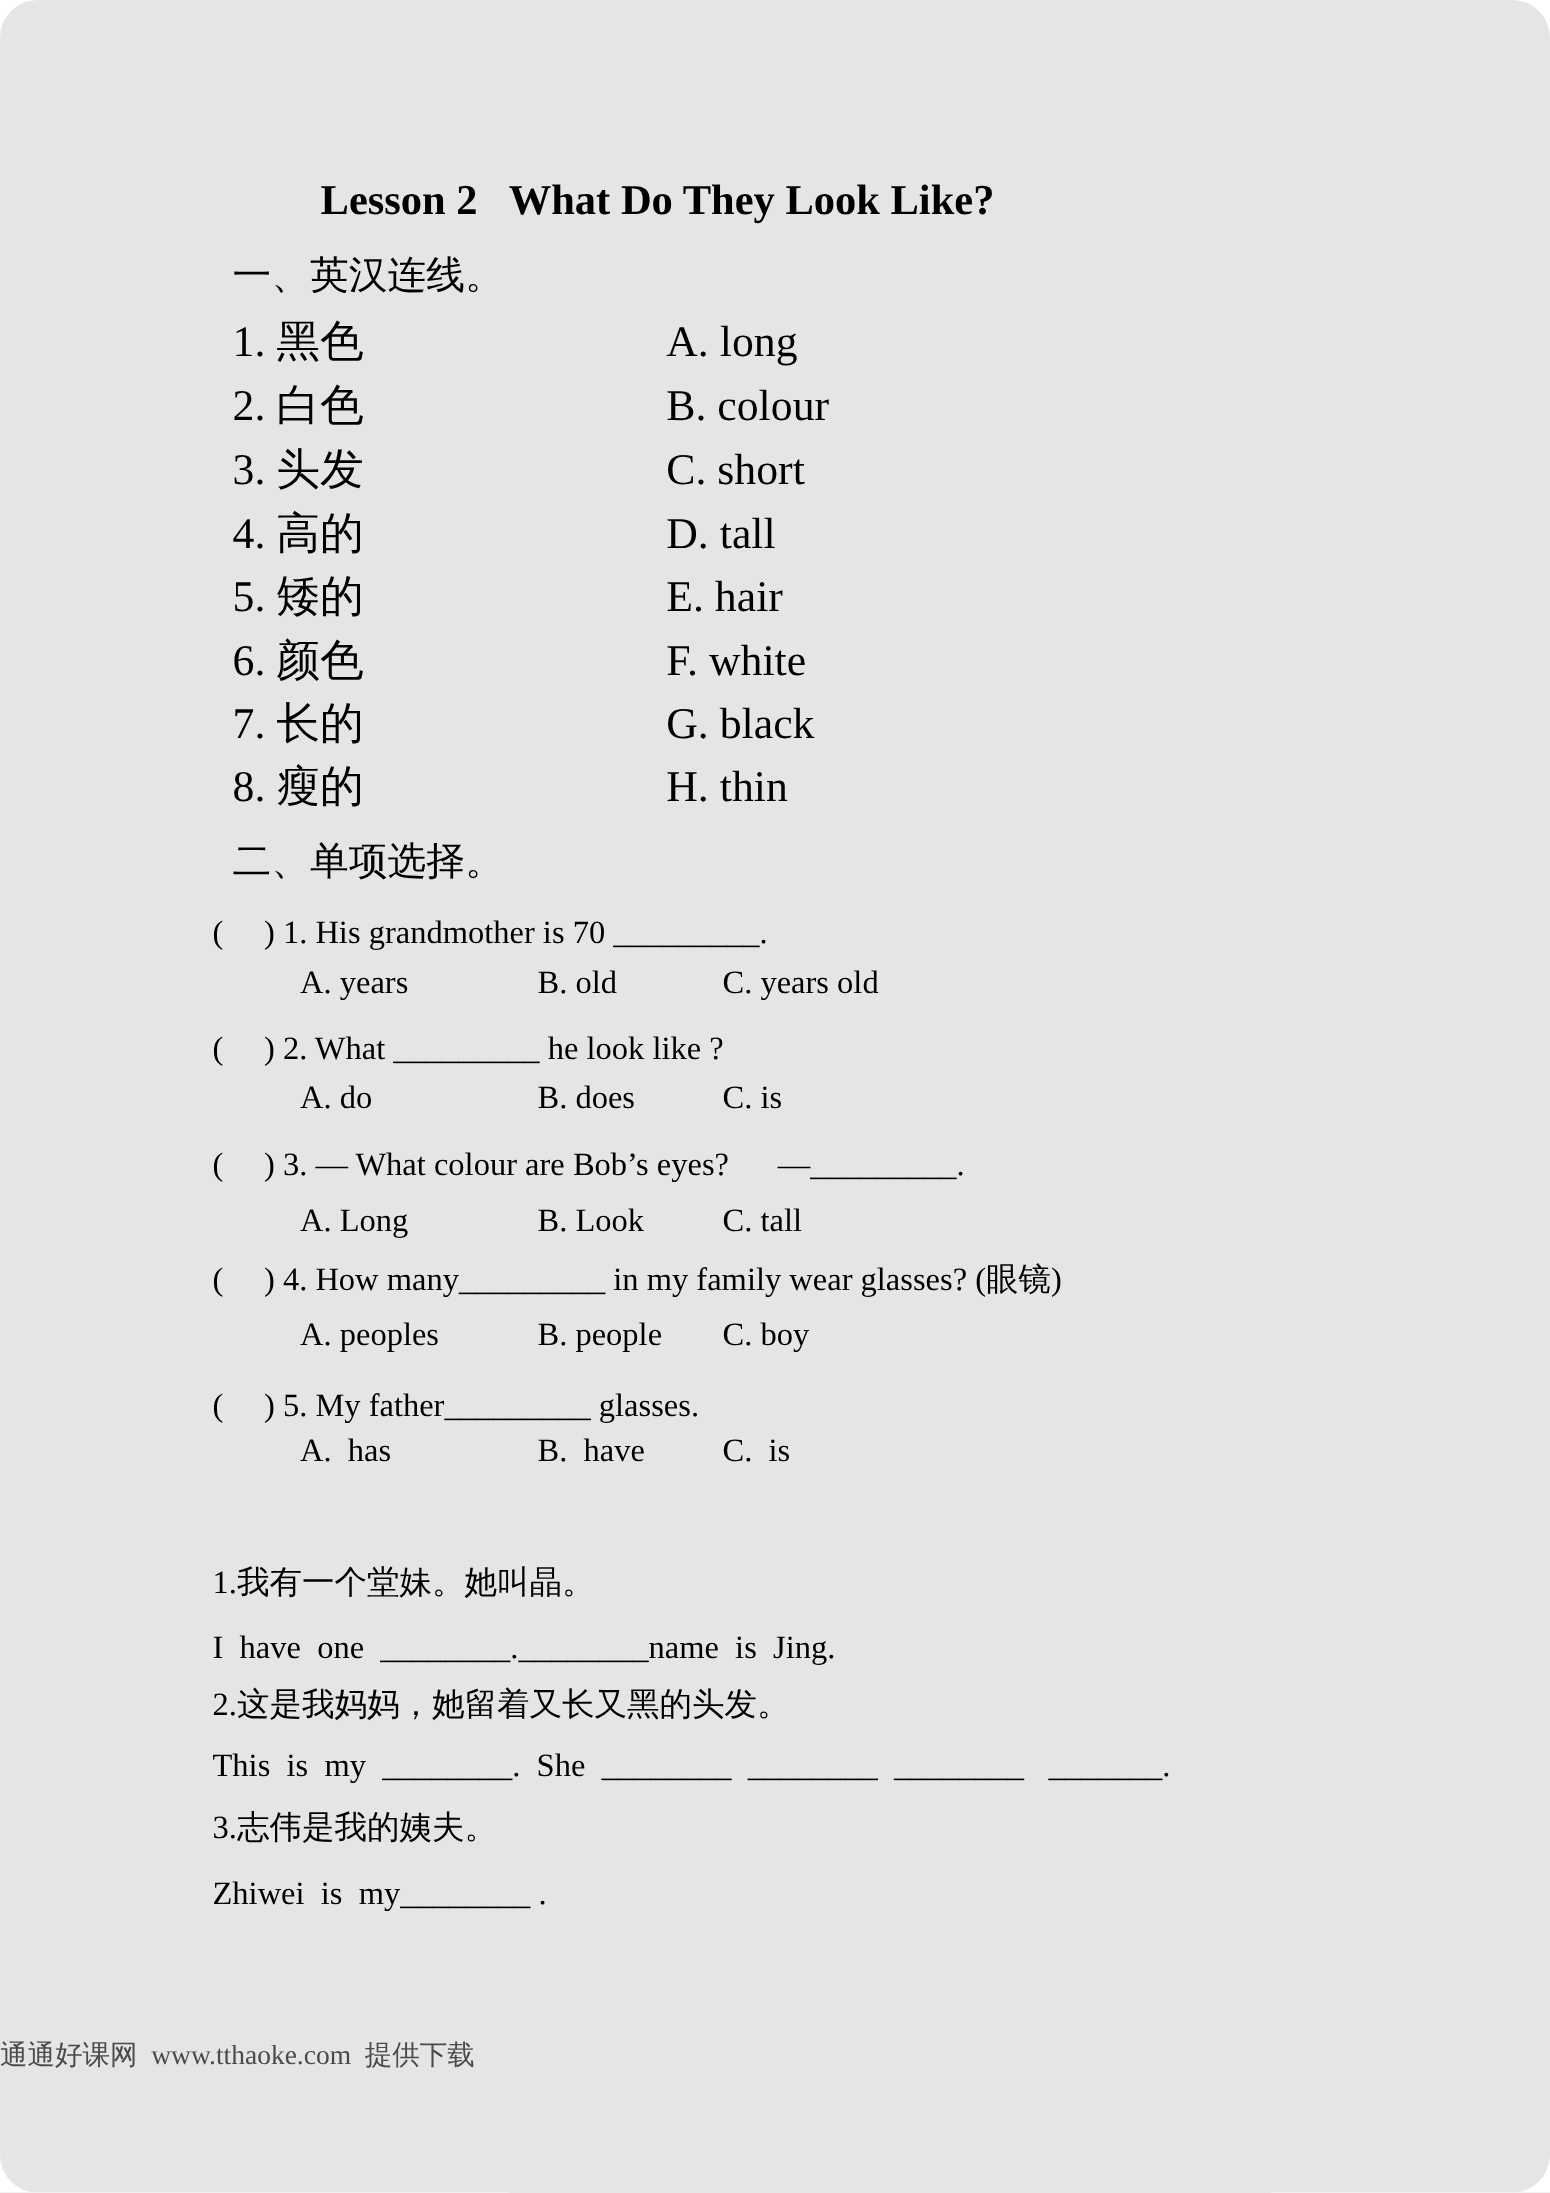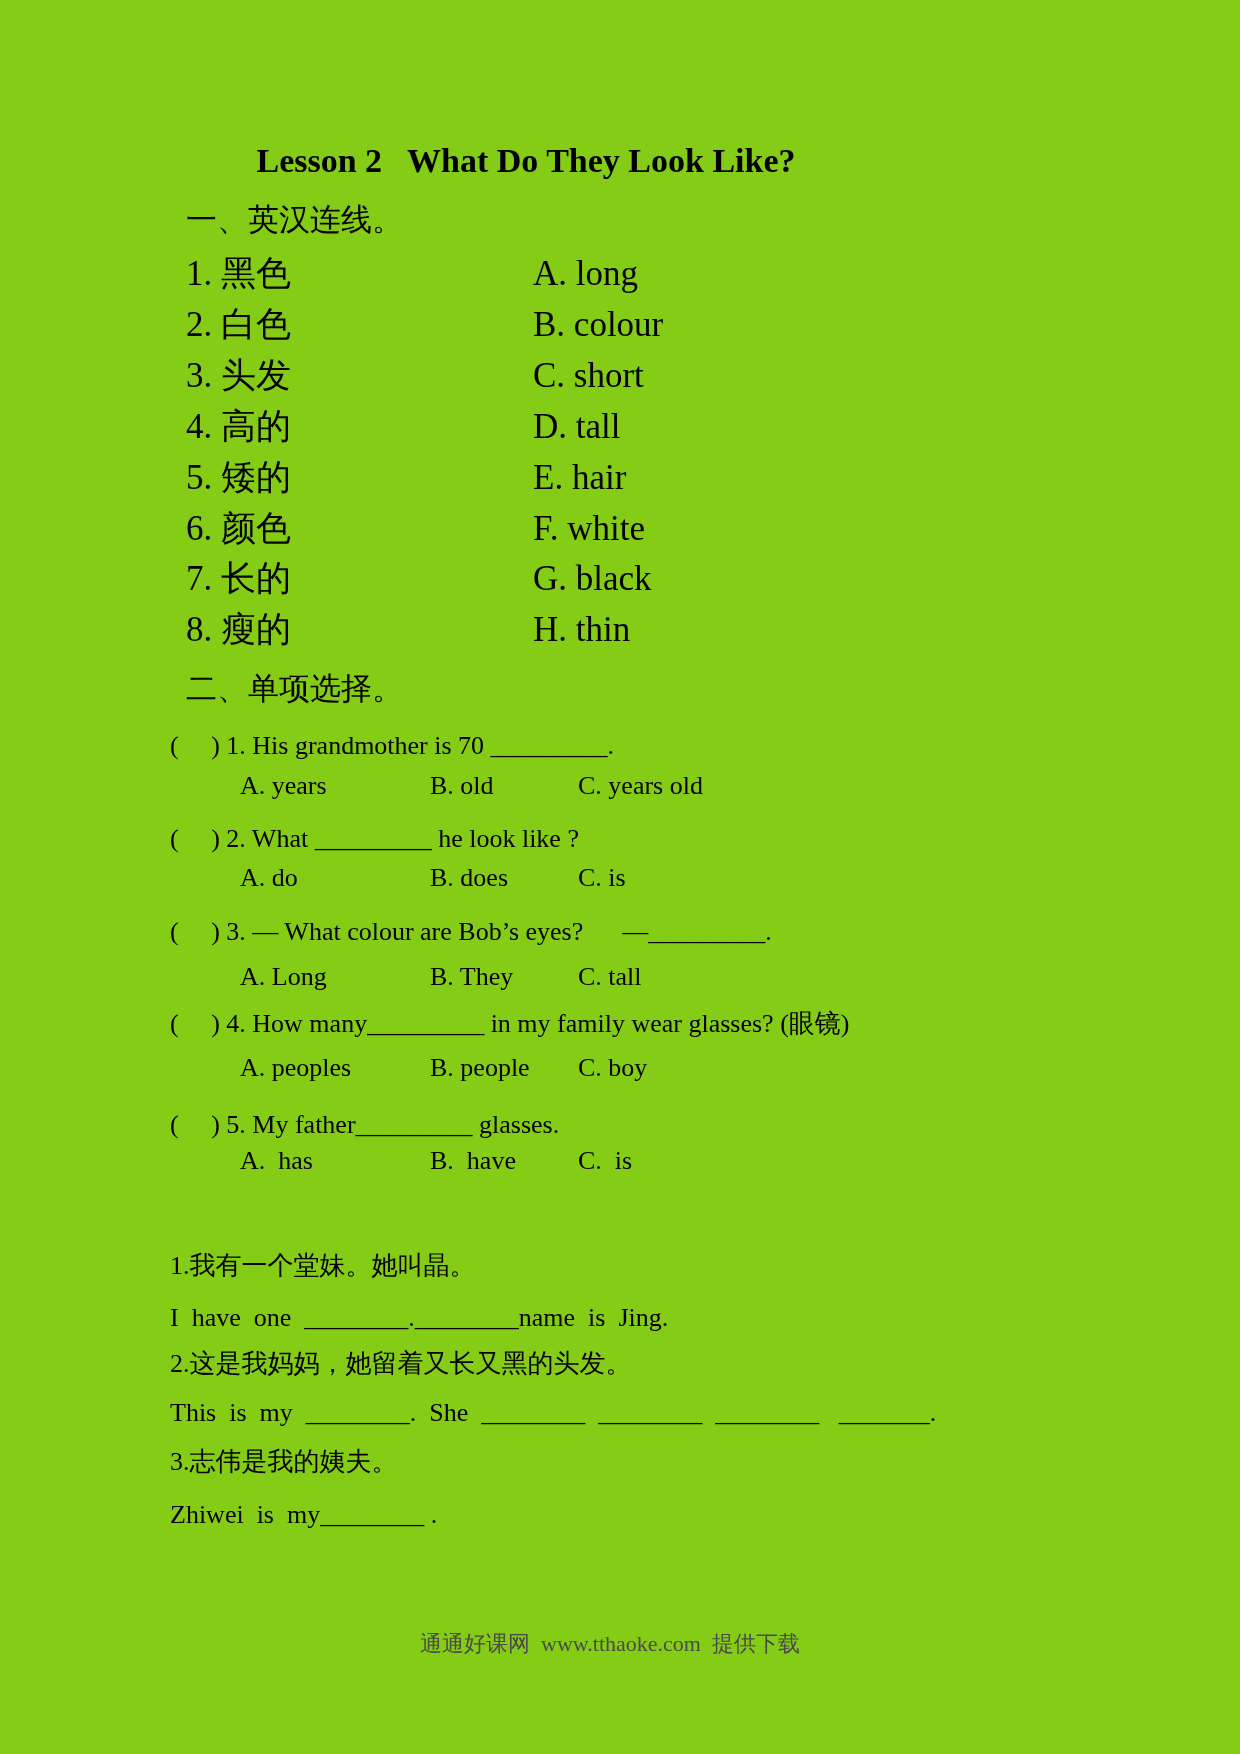--- a/index.html
+++ b/index.html
@@ -5,22 +5,23 @@
   html, body { margin: 0; padding: 0; }
   body {
     width: 1240px; height: 1754px;
     background: #ffffff;
     font-family: "Liberation Serif", "DejaVu Serif", serif;
     color: #000000;
   }
   .page {
     position: relative;
     width: 1240px; height: 1754px;
-    background: #84cc16;
+    background: #e5e5e5;
     overflow: hidden;
+    border-radius: 30px;
   }
   .title {
     position: absolute;
     top: 142px; left: 170px; width: 712px;
     margin: 0;
     font-size: 34px; font-weight: bold;
     text-align: center;
     white-space: pre-wrap;
   }
   .line {
@@ -38,21 +39,20 @@
   .mrow .zh { position: absolute; left: 16px; white-space: pre-wrap; }
   .mrow .en { position: absolute; left: 363px; white-space: pre-wrap; }
   .opts { position: absolute; left: 170px; width: 960px; height: 36px;
           font-size: 26px; line-height: 34px; }
   .opts .oa { position: absolute; left: 70px;  white-space: pre-wrap; }
   .opts .ob { position: absolute; left: 260px; white-space: pre-wrap; }
   .opts .oc { position: absolute; left: 408px; white-space: pre-wrap; }
   .footer {
     position: absolute;
     top: 1630px; left: 0; width: 1220px;
-    text-align: center;
     font-size: 22px; line-height: 28px;
     color: #4a4a4a;
     white-space: pre-wrap;
   }
 </style>
 </head>
 <body>
 
 <div class="page">
 
@@ -105,21 +105,21 @@
   <div class="line" style="top:822px">(     ) 2. What _________ he look like ?</div>
   <div class="opts" style="top:861px">
     <span class="oa">A. do</span>
     <span class="ob">B. does</span>
     <span class="oc">C. is</span>
   </div>
 
   <div class="line" style="top:915px">(     ) 3. — What colour are Bob’s eyes?      —_________.</div>
   <div class="opts" style="top:960px">
     <span class="oa">A. Long</span>
-    <span class="ob">B. They</span>
+    <span class="ob">B. Look</span>
     <span class="oc">C. tall</span>
   </div>
 
   <div class="line" style="top:1007px">(     ) 4. How many_________ in my family wear glasses? (眼镜)</div>
   <div class="opts" style="top:1051px">
     <span class="oa">A. peoples</span>
     <span class="ob">B. people</span>
     <span class="oc">C. boy</span>
   </div>
 

